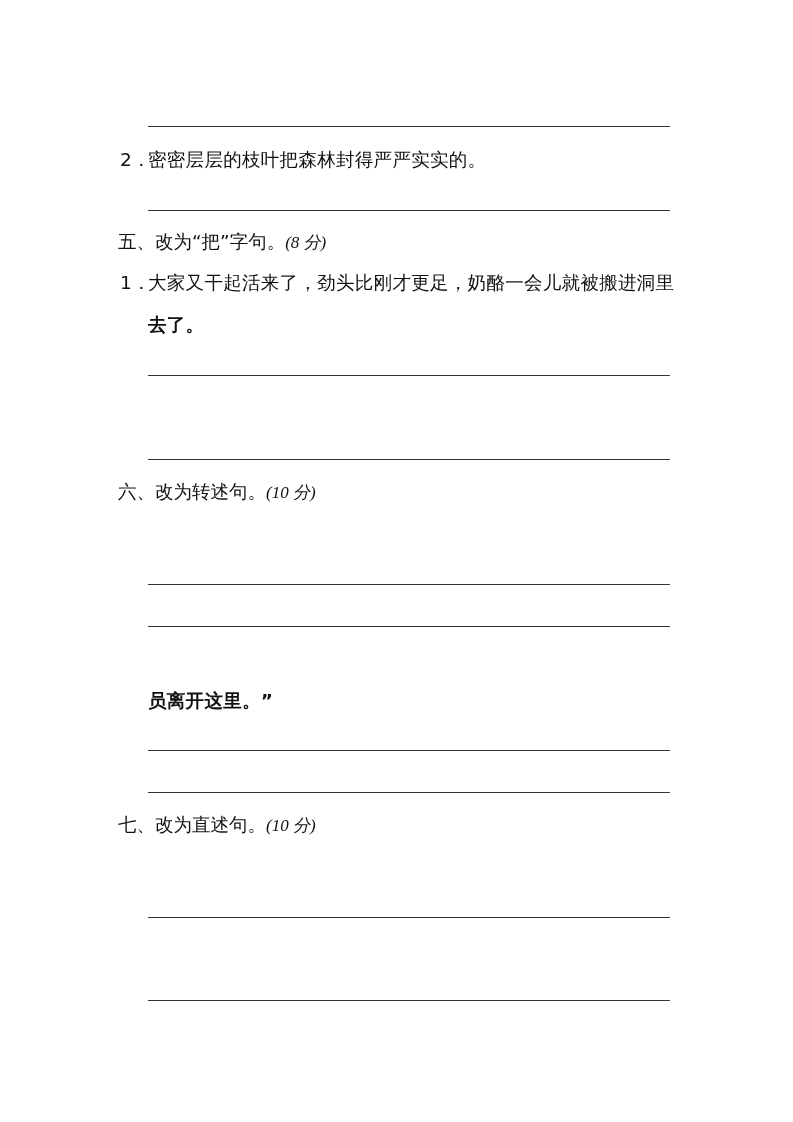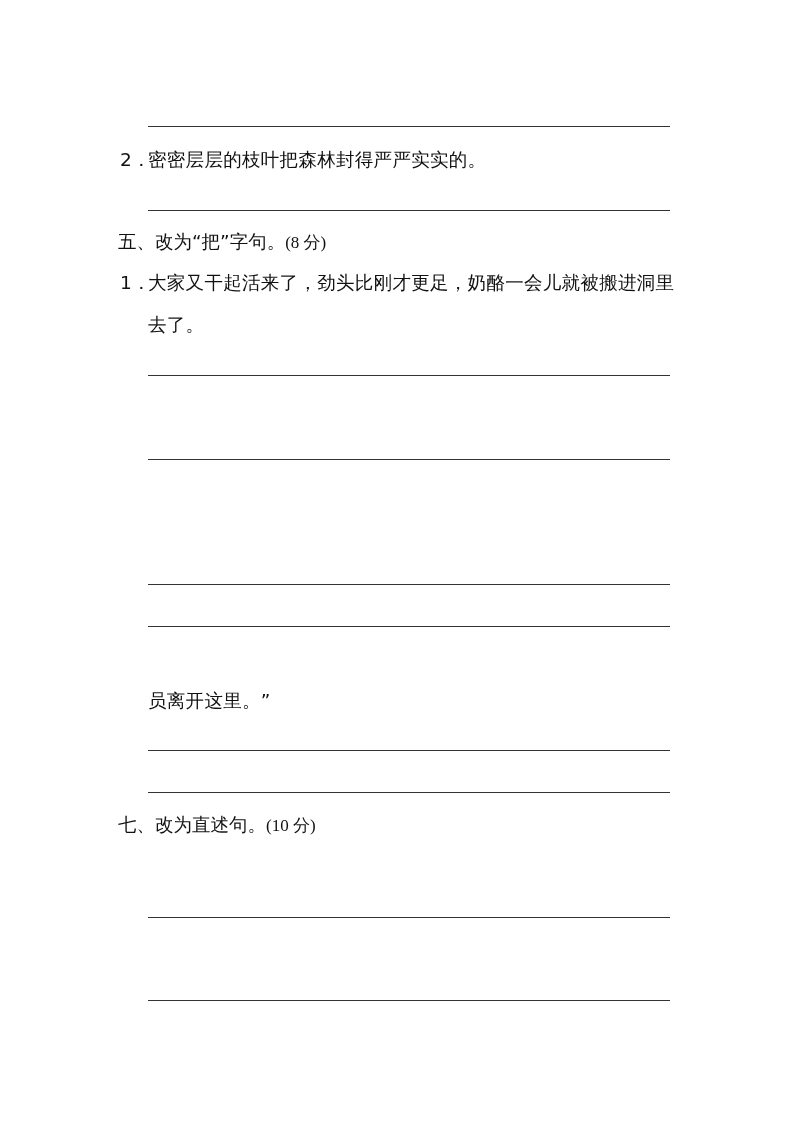--- a/index.html
+++ b/index.html
@@ -36,32 +36,34 @@
       font-size: 18.5px;
       white-space: nowrap;
       letter-spacing: 0.3px;
     }
     .line .num {
       display: inline-block;
       width: 28px;
     }
     .line.cont {
       left: 148px;
+      font-weight: bold;
     }
     .heading {
       position: absolute;
       left: 118px;
       height: 26px;
       line-height: 26px;
       font-size: 18.5px;
       white-space: nowrap;
     }
     .heading .score {
       font-family: "Liberation Serif", "DejaVu Serif", serif;
       font-size: 17px;
+      font-style: italic;
     }
   </style>
 </head>
 <body>
 
 <div class="page">
 
   <div class="rule" style="top:126px"></div>
 
   <div class="line" style="top:147px">
@@ -77,20 +79,23 @@
   <div class="line" style="top:270px">
     <span class="num">1．</span><span>大家又干起活来了，劲头比刚才更足，奶酪一会儿就被搬进洞里</span>
   </div>
   <div class="line cont" style="top:312px">去了。</div>
 
   <div class="rule" style="top:375px"></div>
 
 
   <div class="rule" style="top:459px"></div>
 
+  <div class="heading" style="top:479px">
+    <span>六、改为转述句。</span><span class="score">(10 分)</span>
+  </div>
 
 
   <div class="rule" style="top:584px"></div>
   <div class="rule" style="top:626px"></div>
 
   <div class="line cont" style="top:688px">员离开这里。”</div>
 
   <div class="rule" style="top:750px"></div>
   <div class="rule" style="top:792px"></div>
 

